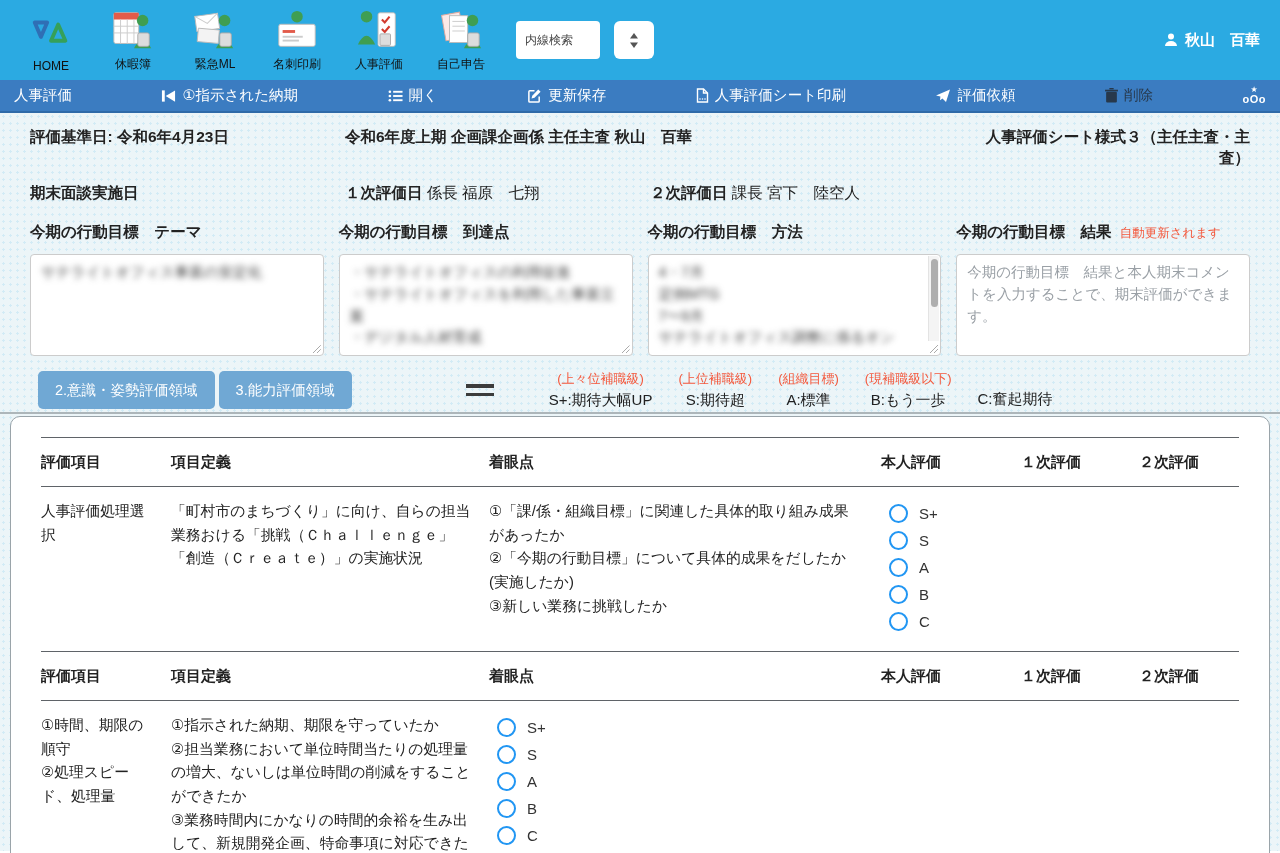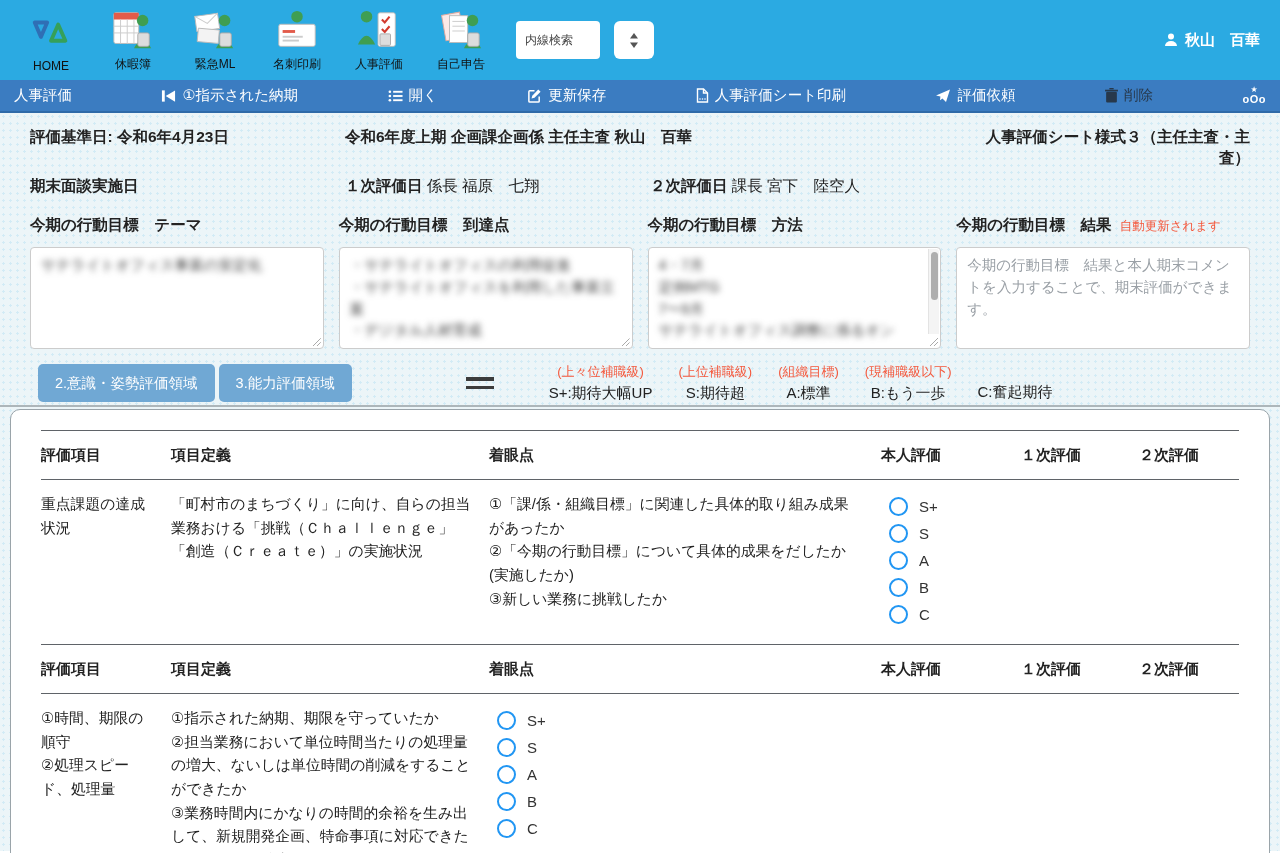--- a/index.html
+++ b/index.html
@@ -28,21 +28,21 @@
   .menu-item.disabled { color:#27384b; }
   .rank-icon { display:flex; flex-direction:column; align-items:center; color:#fff; line-height:1; cursor:pointer; }
   .rank-star { font-size:8px; }
   .rank-bars { font-size:11px; font-weight:bold; letter-spacing:0.5px; }
 
   
   .content { height:738px; background-color:#ecf5f8;
     background-image:radial-gradient(rgba(41,170,226,0.13) 1px, transparent 1.2px);
     background-size:7px 7px; padding-top:14px; }
 
-  .info-grid { display:grid; grid-template-columns:315px 305px 305px 1fr; padding:0 30px 0 30px; row-gap:7px; }
+  .info-grid { display:grid; grid-template-columns:315px 305px 305px 1fr; padding:0 30px 0 30px; row-gap:14px; }
   .cell { font-size:15.5px; }
   .bold { font-weight:bold; }
   .right { text-align:right; }
   .span2 { grid-column:2 / 4; }
   .eval-name { font-weight:normal; }
 
   
   .goals-grid { display:grid; grid-template-columns:repeat(4,1fr); gap:15px; padding:18px 30px 0 30px; }
   .goal-title-row { display:flex; align-items:baseline; gap:8px; min-height:24px; }
   .goal-title { font-size:15.5px; font-weight:bold; }
@@ -378,21 +378,21 @@
 
     <div class="t-head">
       <div>評価項目</div>
       <div>項目定義</div>
       <div>着眼点</div>
       <div>本人評価</div>
       <div>１次評価</div>
       <div>２次評価</div>
     </div>
     <div class="t-body">
-      <div class="preline">重点課題の達成状況</div>
+      <div class="preline">人事評価処理選択</div>
       <div class="preline">「町村市のまちづくり」に向け、自らの担当業務おける「挑戦（Ｃｈａｌｌｅｎｇｅ」「創造（Ｃｒｅａｔｅ）」の実施状況</div>
       <div class="preline">①「課/係・組織目標」に関連した具体的取り組み成果があったか
 ②「今期の行動目標」について具体的成果をだしたか(実施したか)
 ③新しい業務に挑戦したか</div>
       <div class="radio-group">
         <label class="radio-opt">
           <span class="radio-circle"></span>
           <span class="radio-label">S+</span>
         </label>
         <label class="radio-opt">

